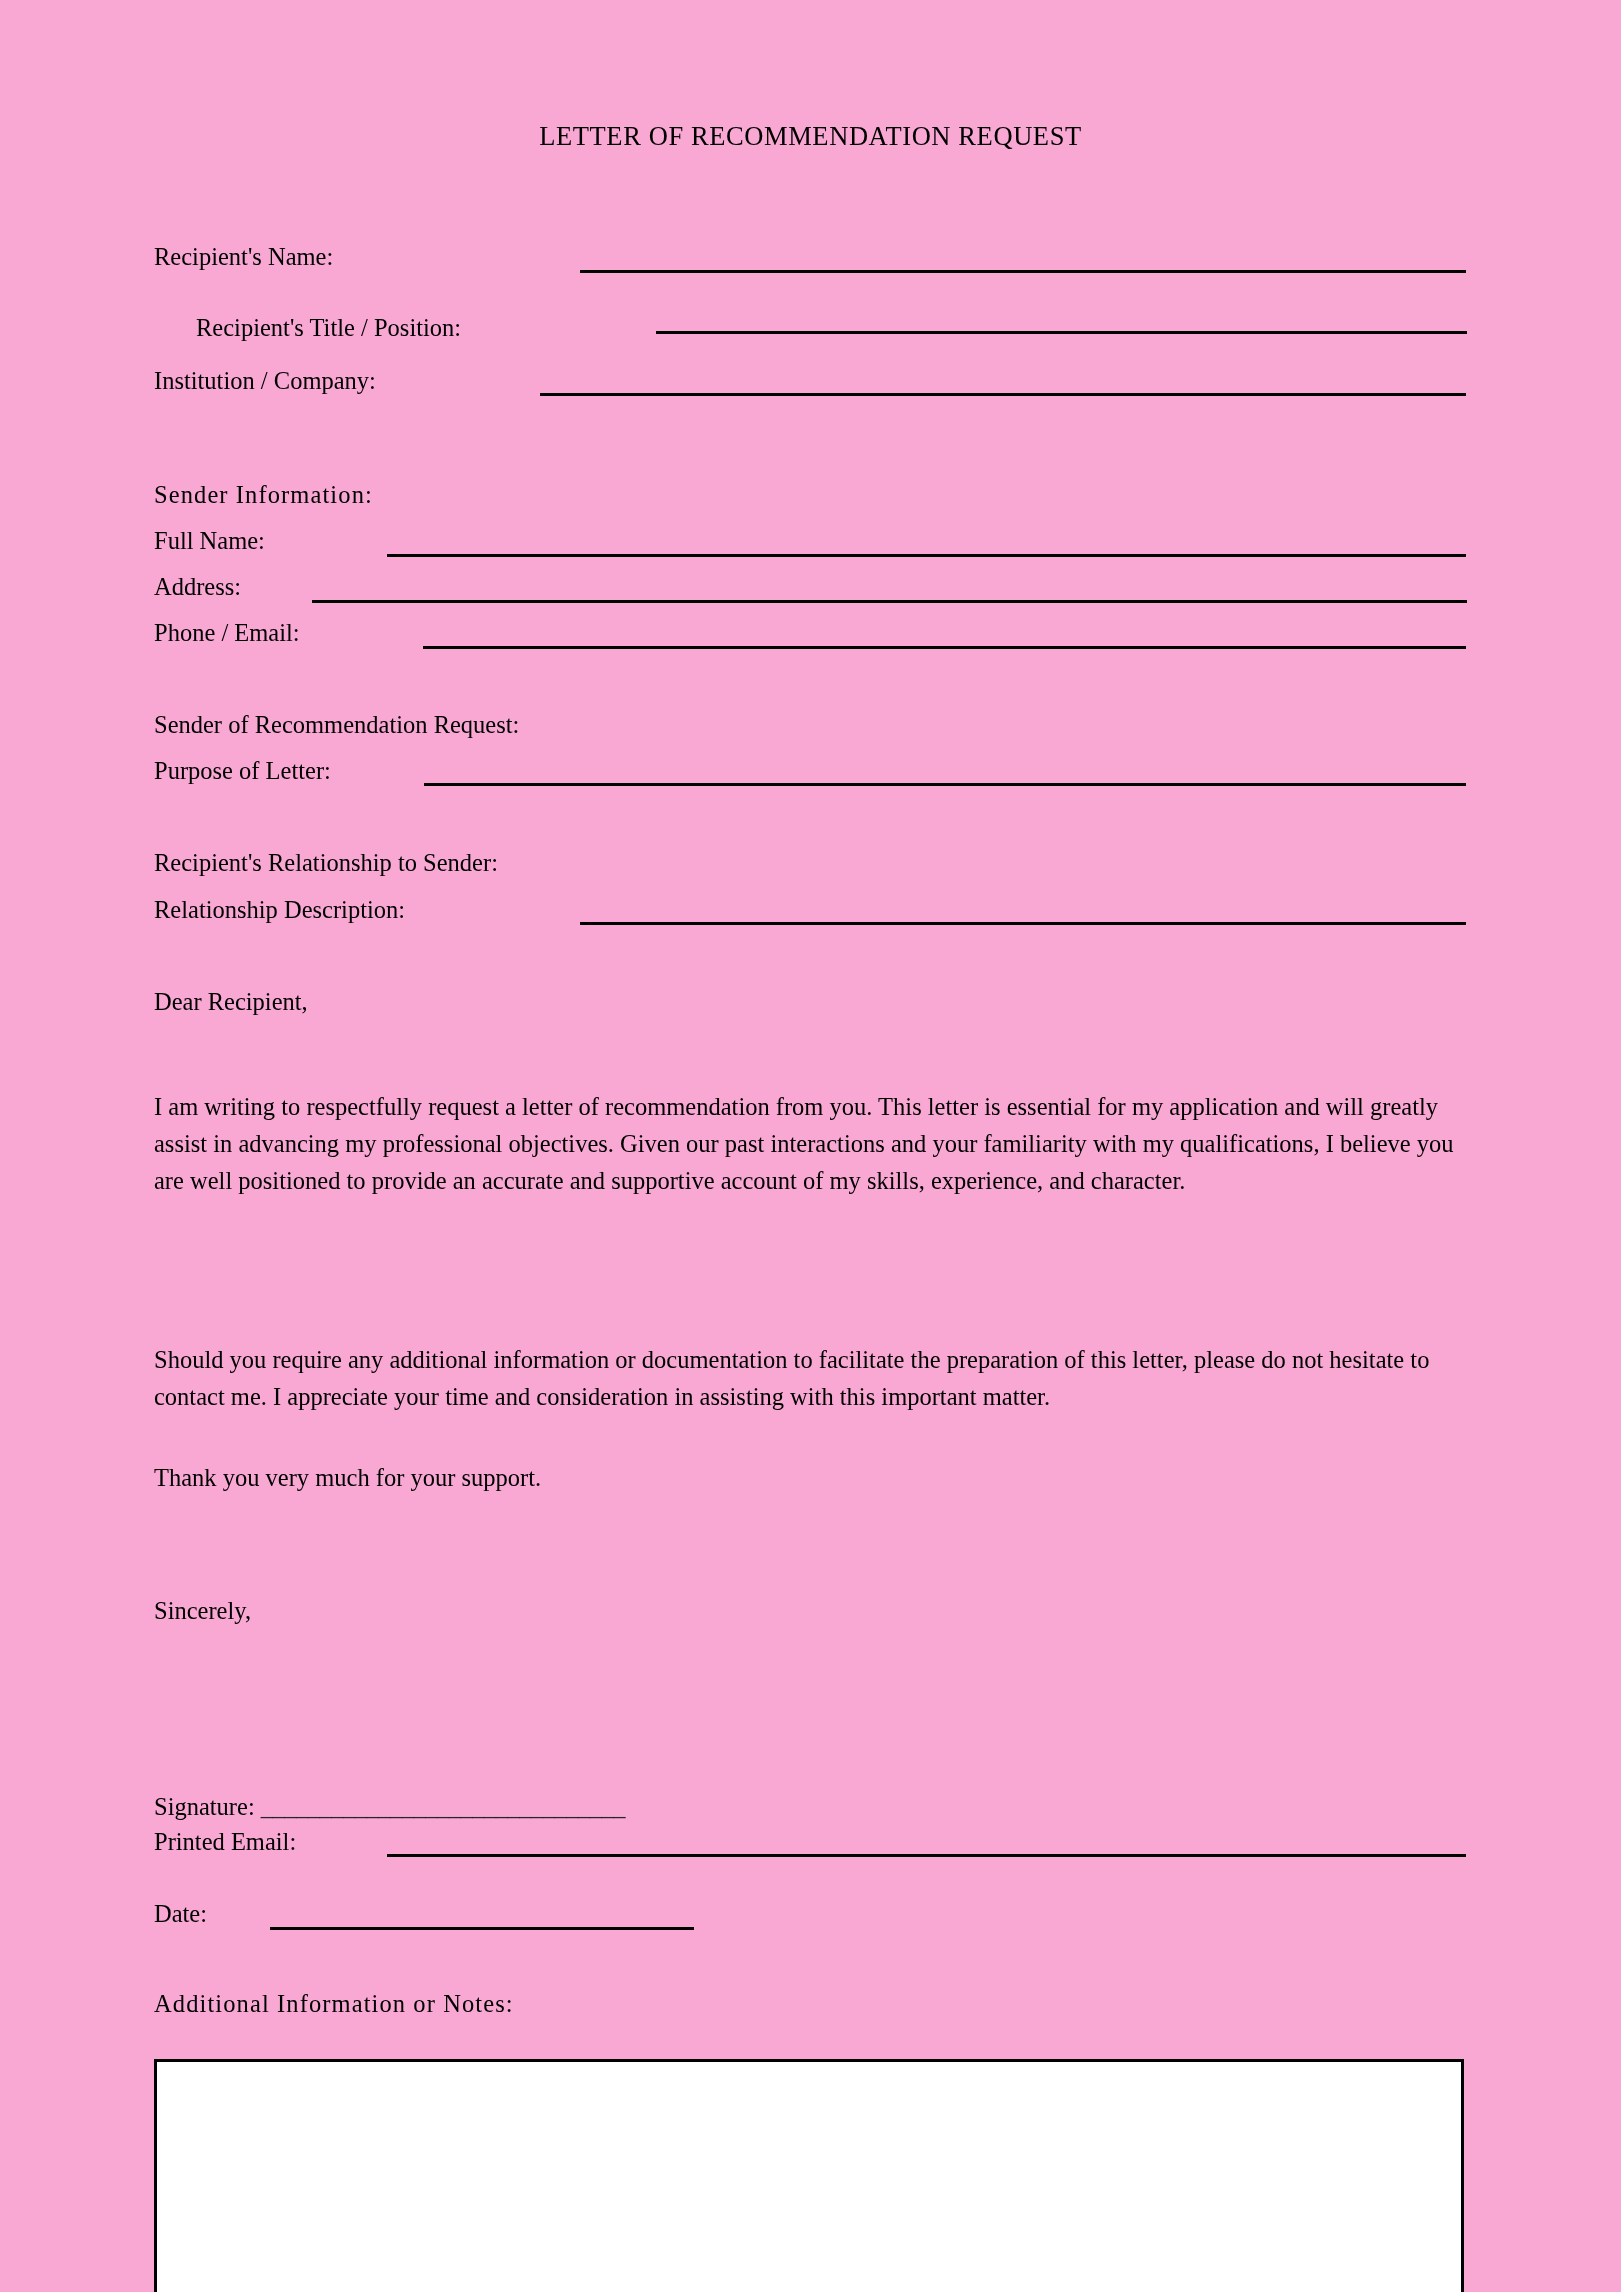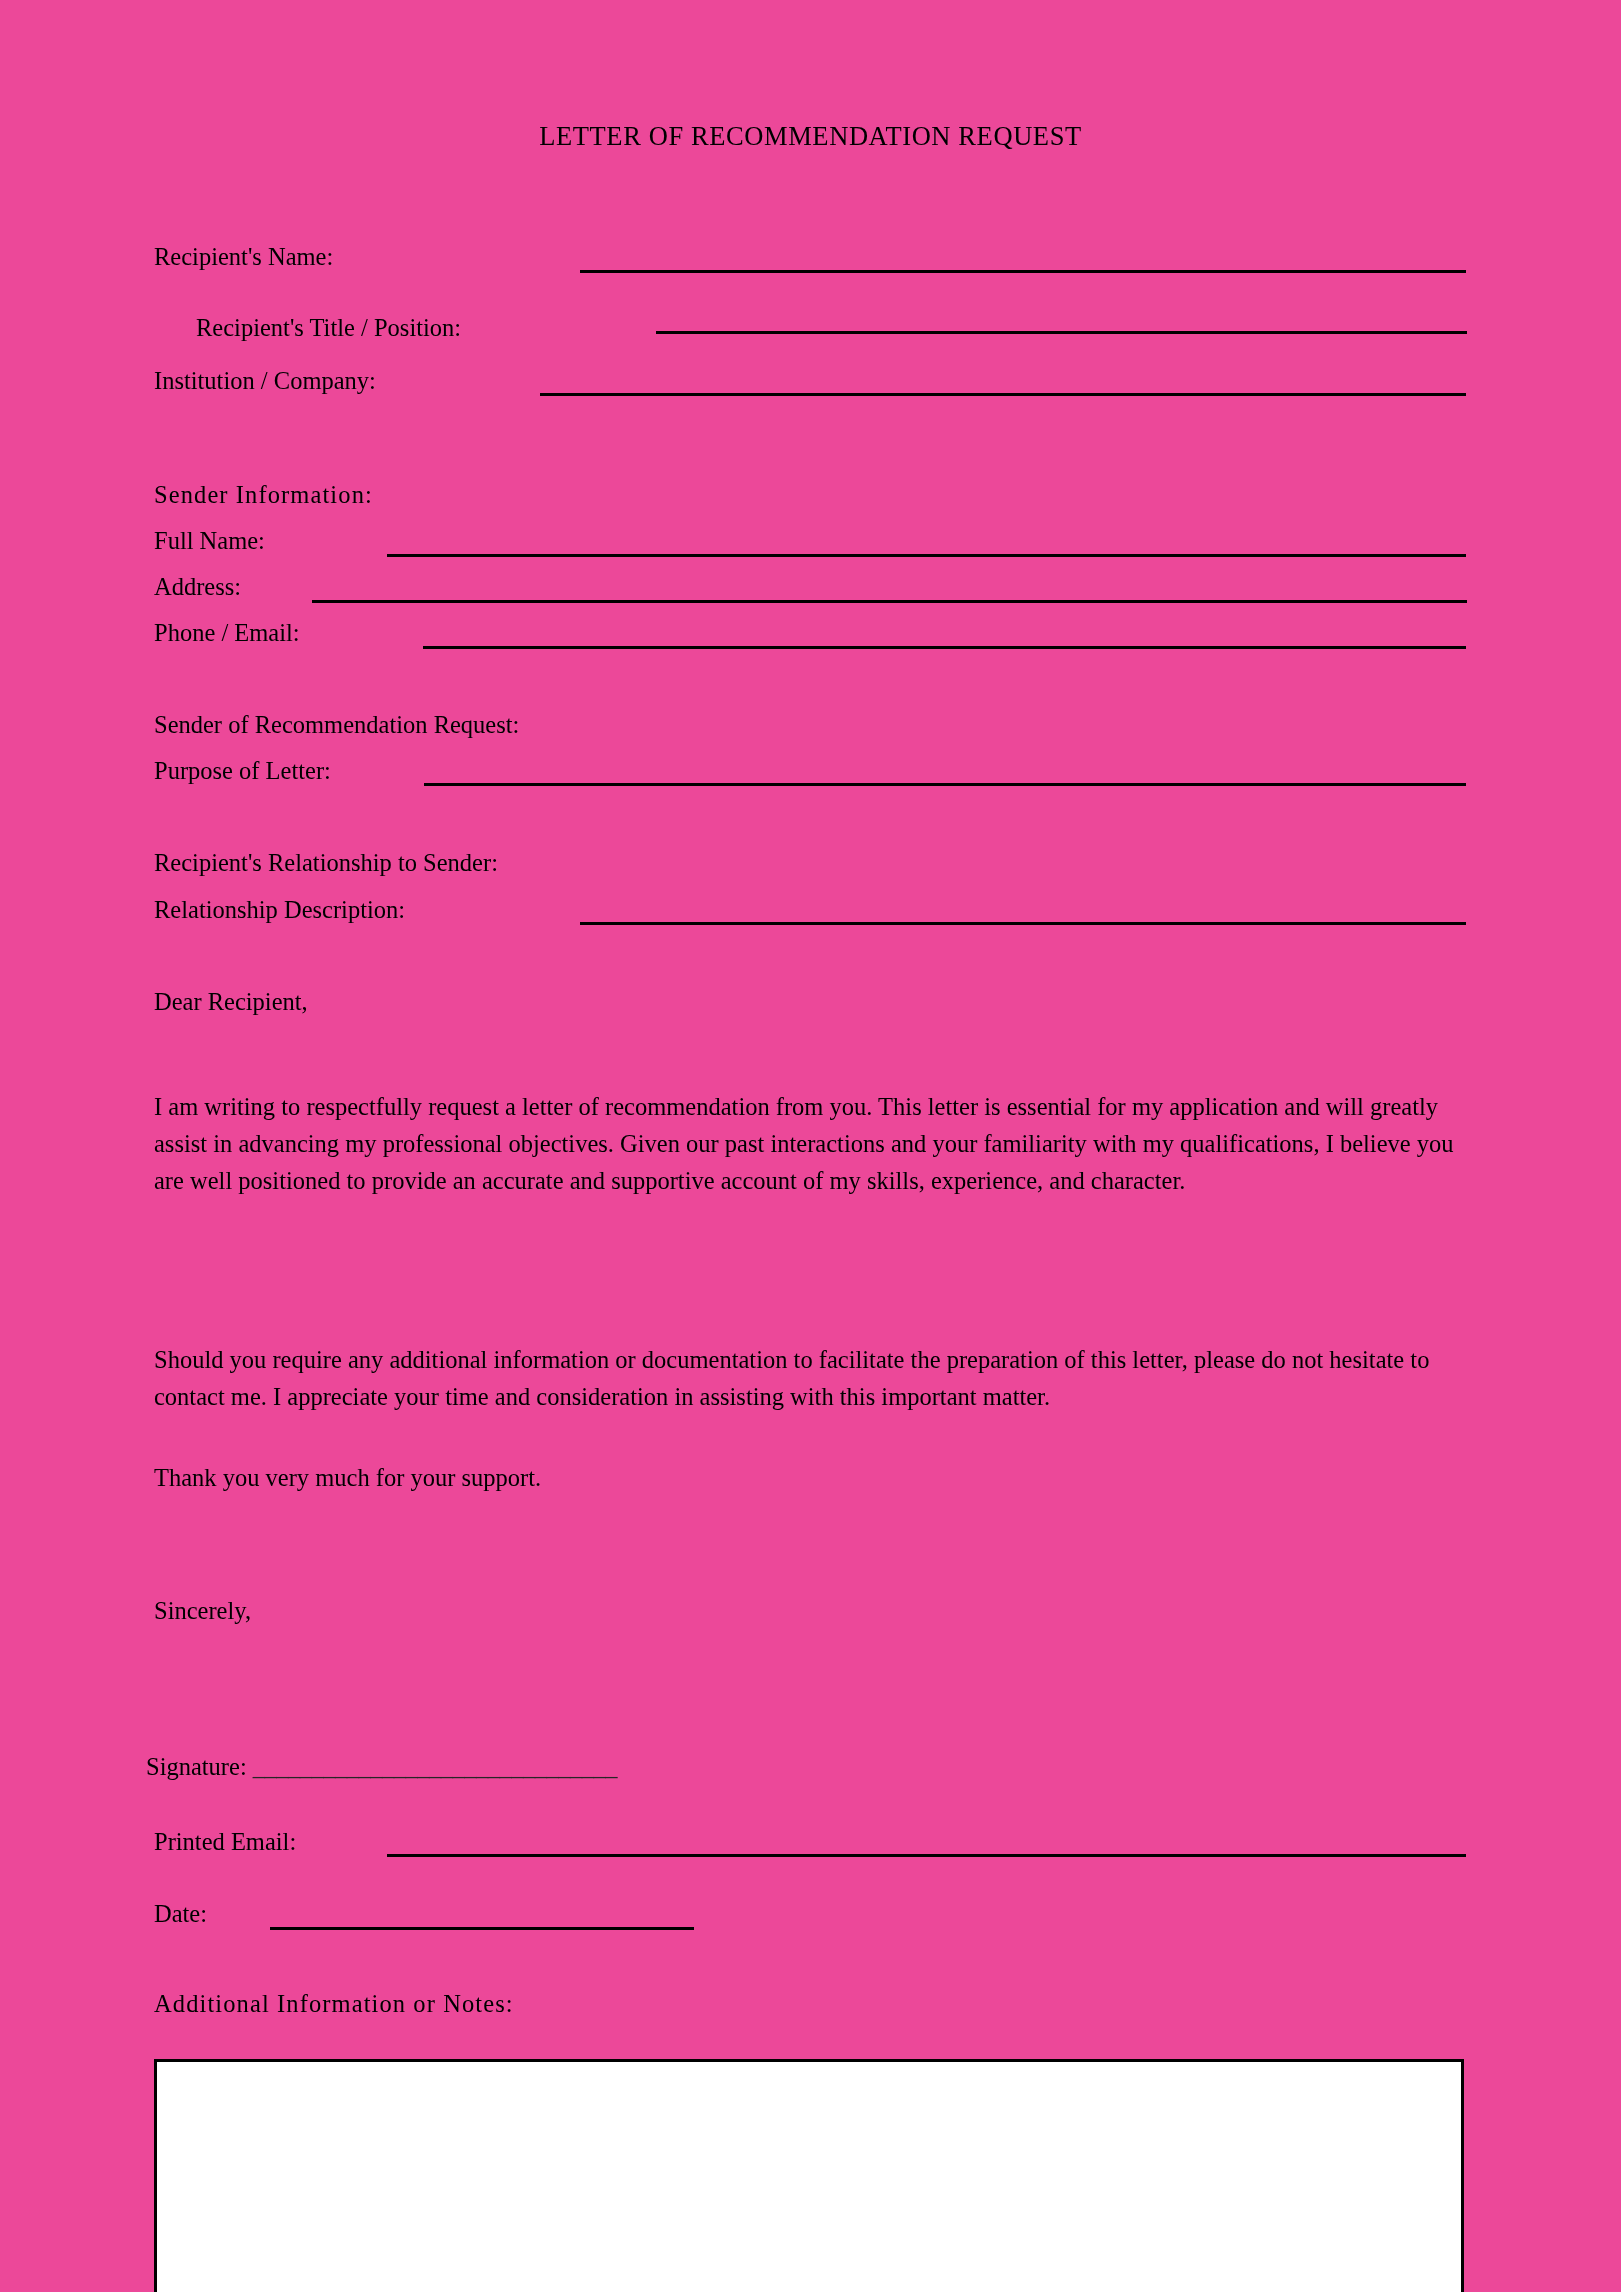--- a/index.html
+++ b/index.html
@@ -8,21 +8,21 @@
     background: #ffffff;
   }
   body {
     font-family: "Liberation Serif", "DejaVu Serif", serif;
     color: #000000;
   }
   .page {
     position: relative;
     width: 1621px;
     height: 2293px;
-    background: #ec4899;
+    background: #f9a8d4;
     overflow: hidden;
     margin: 0 auto;
   }
 
   
   .doc-title {
     position: absolute;
     left: 0;
     top: 121px;
     width: 1621px;
@@ -57,24 +57,25 @@
     left: 154px;
     width: 1313px;
     font-size: 24.5px;
     line-height: 37px;
     text-align: left;
   }
 
   
   .sig-row {
     position: absolute;
-    left: 146px;
+    left: 154px;
     font-size: 24.5px;
     white-space: nowrap;
     line-height: 1;
+    margin-top: 40px;
   }
   .sig-underscore {
     letter-spacing: -0.5px;
     color: #262626;
   }
 
   
   .notes-box {
     position: absolute;
     left: 154px;

